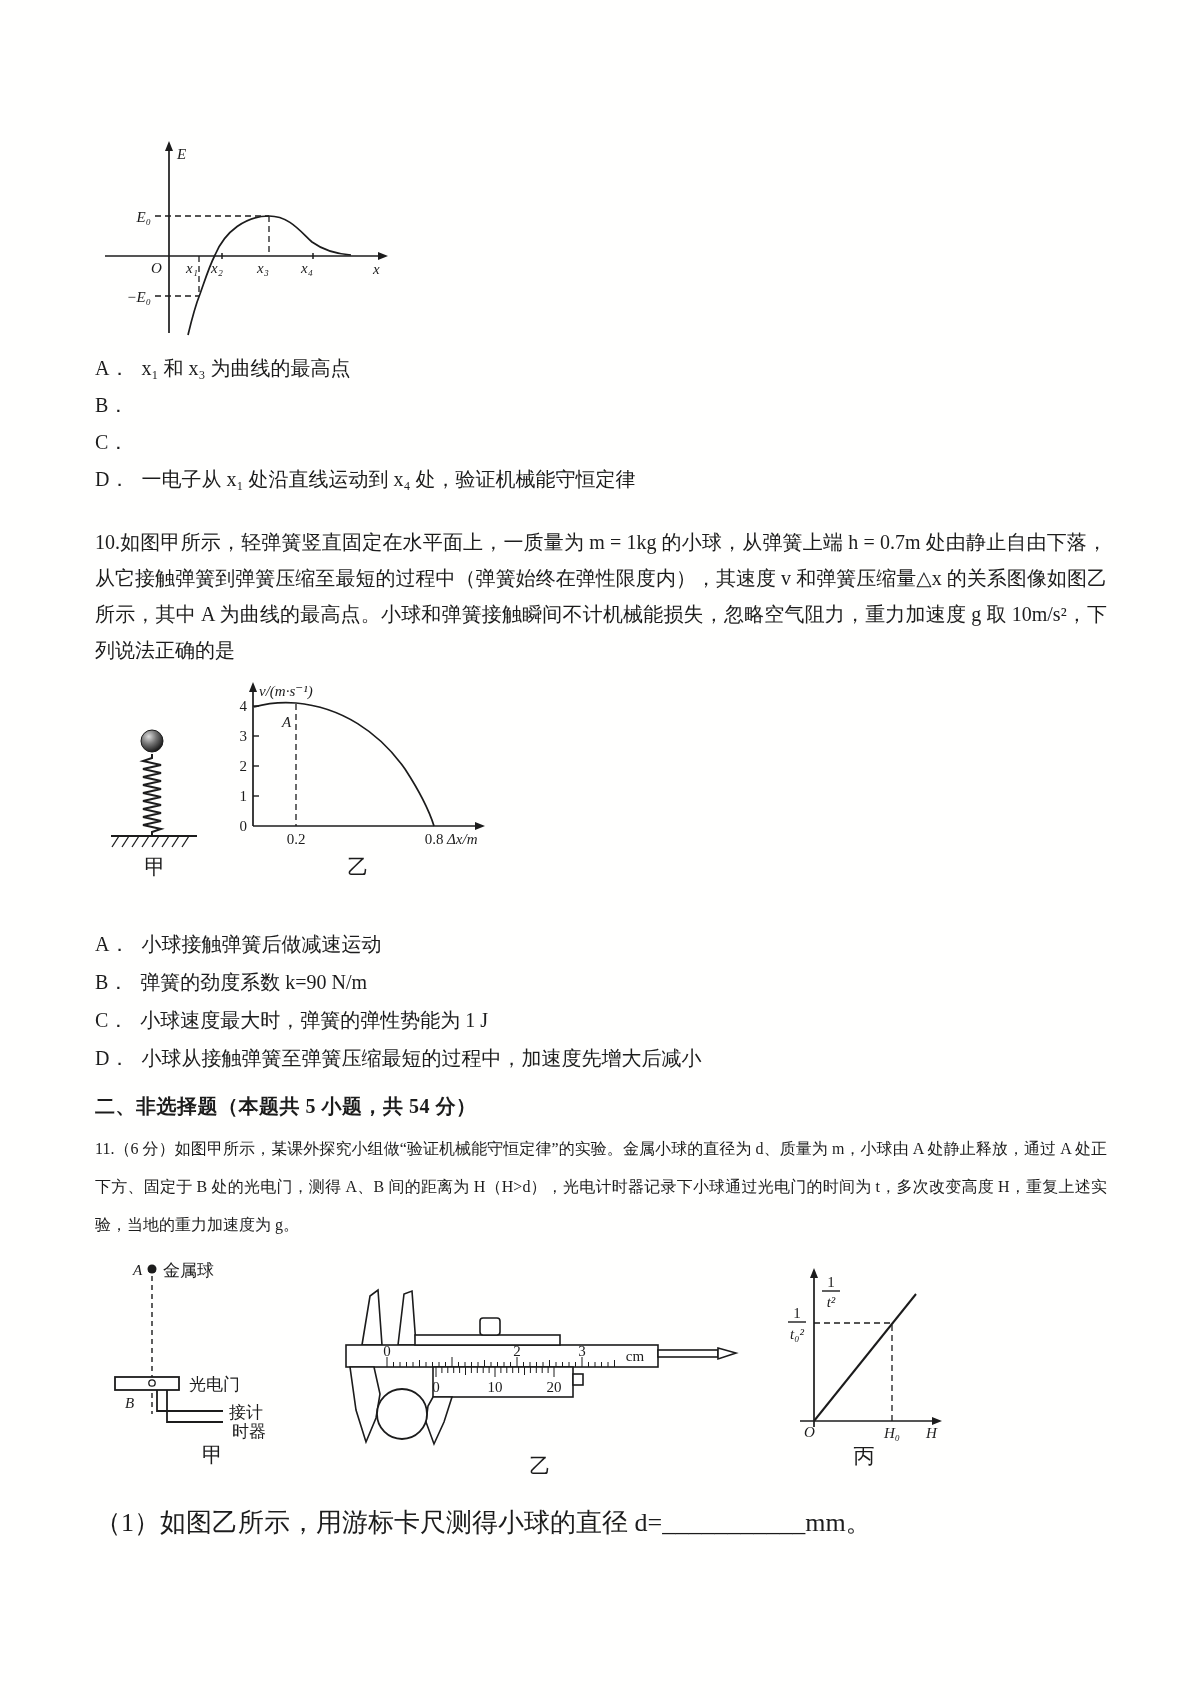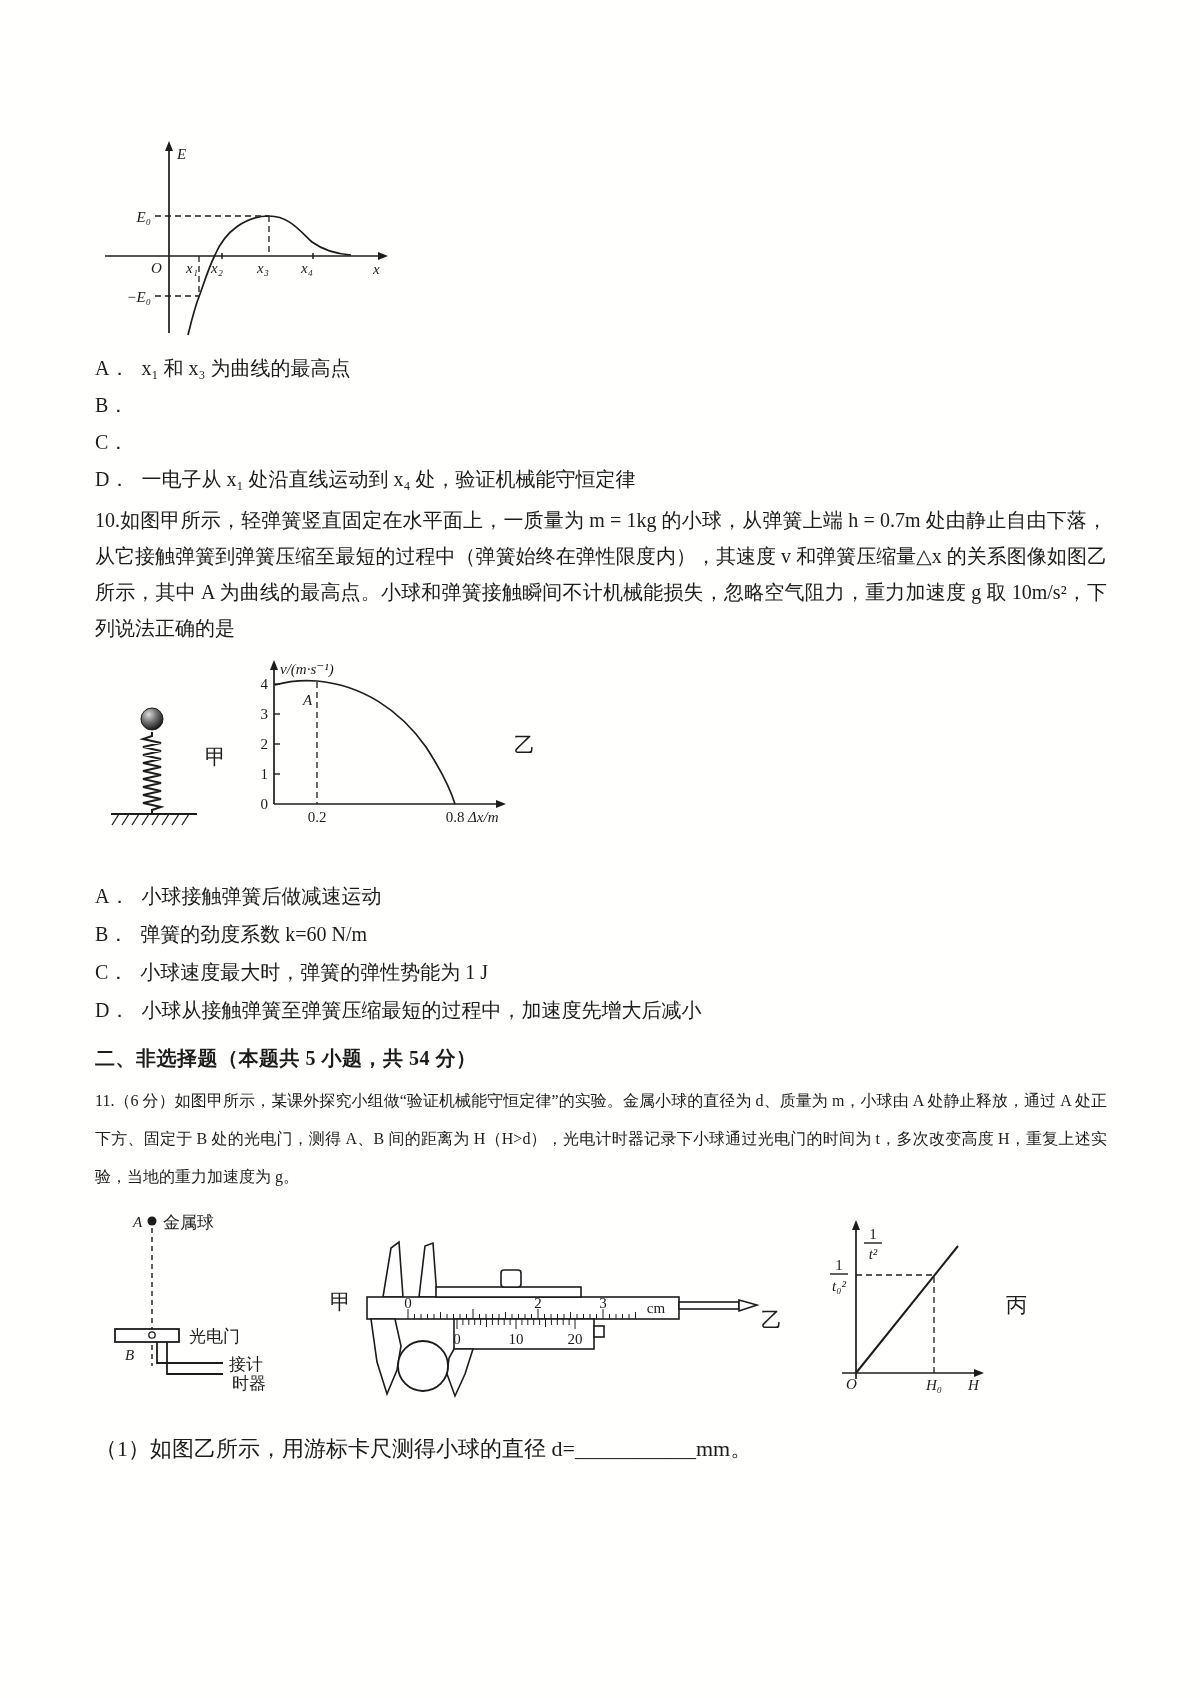--- a/index.html
+++ b/index.html
@@ -3,32 +3,32 @@
 <meta charset="utf-8">
 <style>
   html,body{margin:0;padding:0;background:#ffffff;}
   .page{position:relative;width:1200px;height:1698px;background:#fffffe;overflow:hidden;
         font-family:"Liberation Serif","DejaVu Serif",serif;color:#1c1c1c;}
   .content{position:absolute;left:95px;top:0;width:1012px;}
   .q9-graph{margin-top:136px;}
   .opts{margin-top:14px;}
   .opt{font-size:20px;line-height:37px;display:flex;}
   .opt .lb{flex:0 0 auto;margin-right:12px;}
-  .stem{font-size:20px;line-height:36px;text-align:justify;margin-top:4px;}
+  .stem{font-size:20px;line-height:36px;text-align:justify;margin-top:26px;}
   .fig10{display:flex;align-items:flex-end;gap:18px;margin:10px 0 0 10px;}
-  .fig-col{display:flex;flex-direction:row;align-items:center;}
+  .fig-col{display:flex;flex-direction:column;align-items:center;}
   .fig-cap{font-size:21px;line-height:24px;margin-top:2px;text-align:center;}
   .q10opts{margin-top:46px;}
   .q10opts .opt{line-height:38px;}
   .sec-title{font-size:20px;font-weight:bold;margin-top:16px;letter-spacing:0.5px;}
   .q11stem{font-size:16px;line-height:38px;text-align:justify;margin-top:10px;}
   .fig11{display:flex;align-items:flex-start;gap:10px;margin-top:12px;}
   .col-caliper{margin-top:26px;}
   .col-bing{margin-top:6px;margin-left:14px;}
-  .part1{font-size:22px;line-height:30px;margin-top:30px;}
+  .part1{font-size:26px;line-height:30px;margin-top:30px;}
   svg{display:block;}
   svg text{font-size:15px;fill:#1c1c1c;}
   svg .it{font-style:italic;}
   svg .cjk{font-size:17px;}
 </style>
 </head>
 <body>
 
 <div class="page">
   <div class="content">
@@ -141,21 +141,21 @@
       </div>
     </div>
 
     <div class="opts q10opts">
       <div class="opt">
           <span class="lb">A．</span>
           <span>小球接触弹簧后做减速运动</span>
         </div>
       <div class="opt">
           <span class="lb">B．</span>
-          <span>弹簧的劲度系数 k=60 N/m</span>
+          <span>弹簧的劲度系数 k=90 N/m</span>
         </div>
       <div class="opt">
           <span class="lb">C．</span>
           <span>小球速度最大时，弹簧的弹性势能为 1 J</span>
         </div>
       <div class="opt">
           <span class="lb">D．</span>
           <span>小球从接触弹簧至弹簧压缩最短的过程中，加速度先增大后减小</span>
         </div>
     </div>

